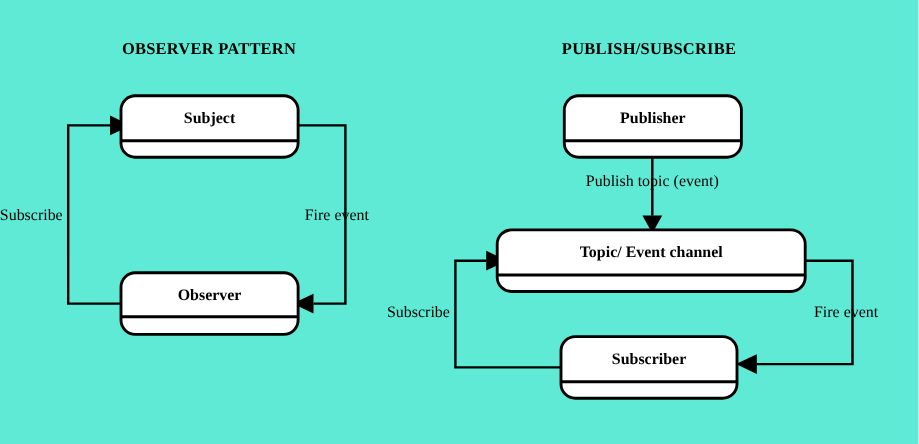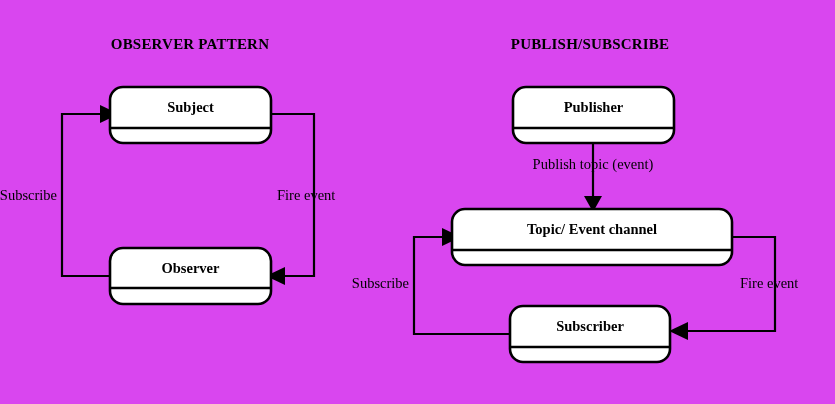--- a/index.html
+++ b/index.html
@@ -4,21 +4,21 @@
 <style>
   html, body {
     margin: 0;
     padding: 0;
     background: #ffffff;
   }
   #canvas {
     position: relative;
     width: 835px;
     height: 404px;
-    background: #d946ef;
+    background: #5eead4;
     overflow: hidden;
     font-family: "Liberation Serif", "DejaVu Serif", serif;
   }
   svg { display: block; }
   .diagram-title {
     font-family: "Liberation Serif", "DejaVu Serif", serif;
     font-weight: bold;
     font-size: 15px;
     fill: #000000;
     letter-spacing: 0.2px;

